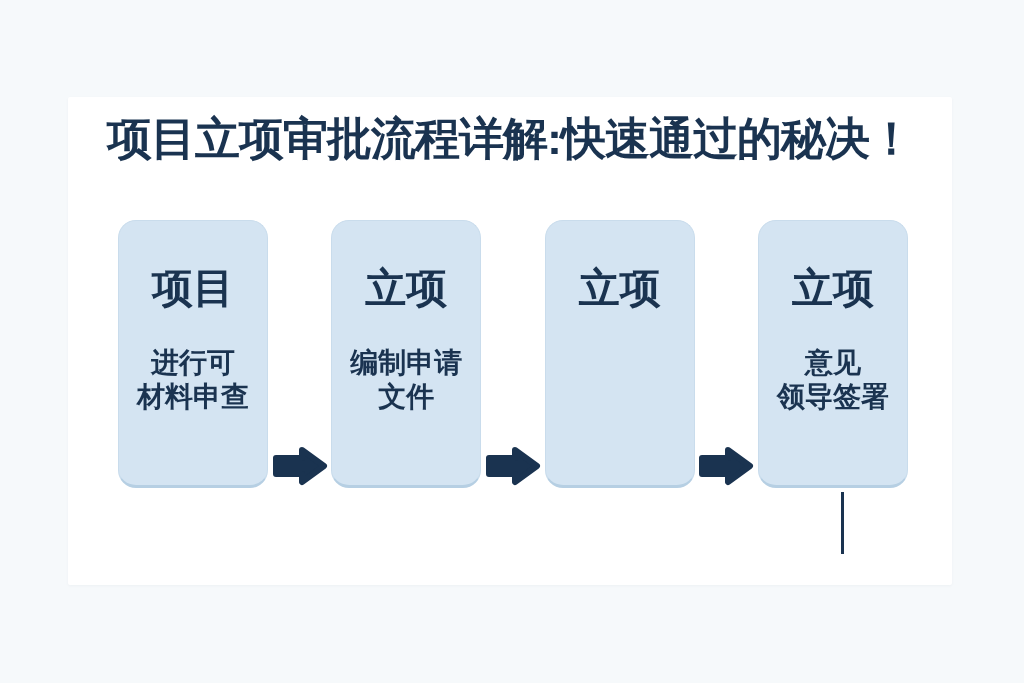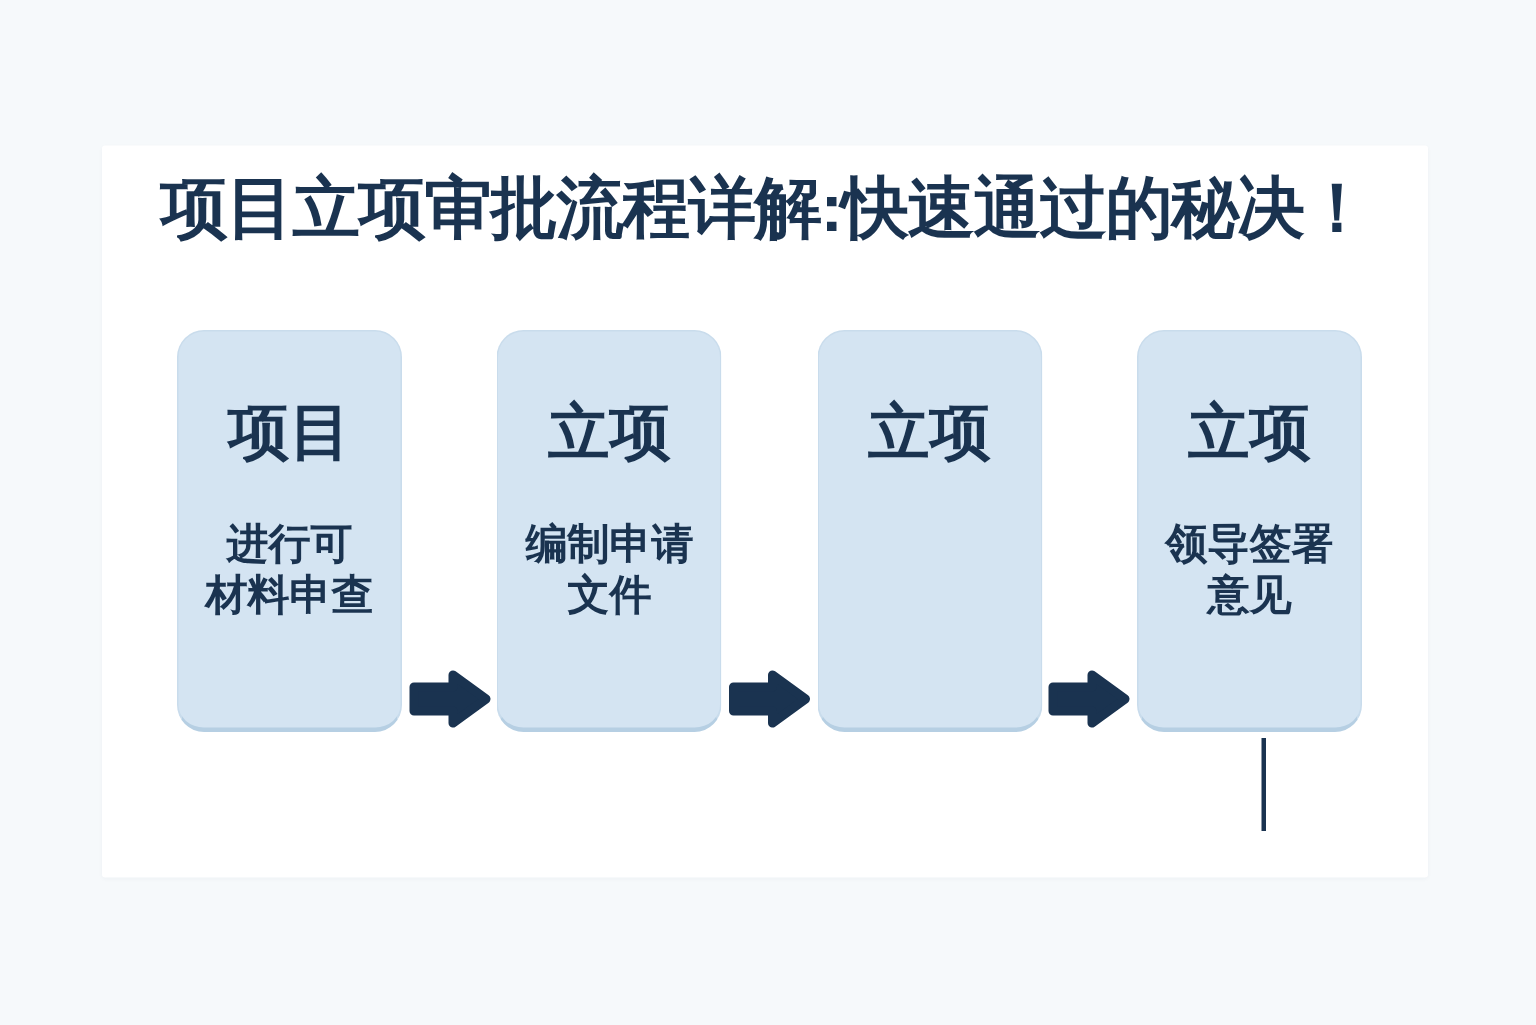--- a/index.html
+++ b/index.html
@@ -112,22 +112,22 @@
         <svg viewBox="0 0 56 44" xmlns="http://www.w3.org/2000/svg">
           <path d="M4 14 H30 V6 L52 22 L30 38 V30 H4 Z" fill="#1a3350" stroke="#1a3350" stroke-width="6" stroke-linejoin="round" stroke-linecap="round"></path>
         </svg>
       </div>
 
       <div class="step-box">
         <div class="step-heading">
           <span>立项</span>
         </div>
         <div class="step-detail">
+          <span>意见</span>
           <span>领导签署</span>
-          <span>意见</span>
         </div>
       </div>
 
     </div>
 
     <div class="connector"></div>
 
   </div>
 </div>
 

